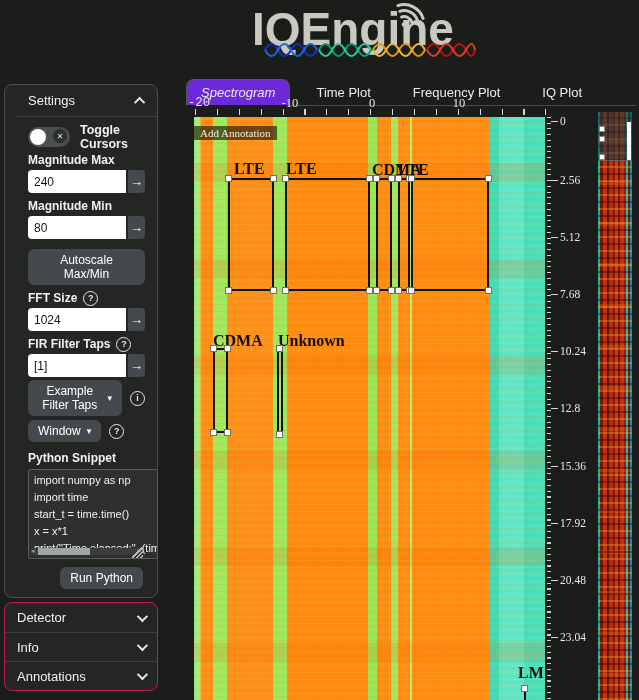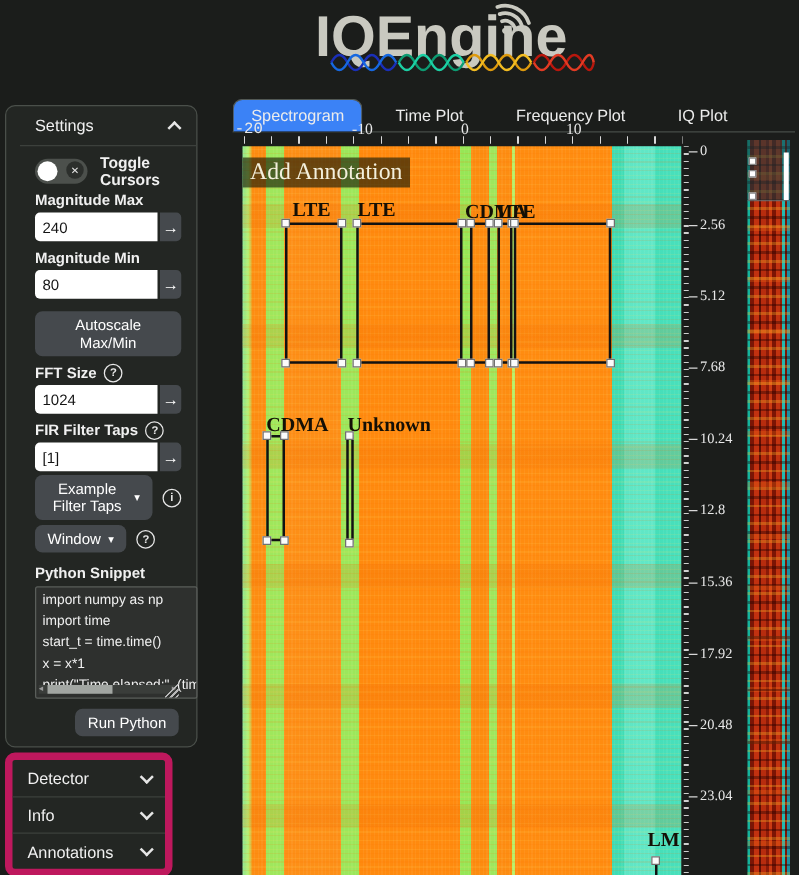--- a/index.html
+++ b/index.html
@@ -39,28 +39,28 @@
 
   .code-wrap { position:relative; width:116px; height:90px; margin-top:4px; }
   .code-area { width:130px; height:90px; background:#2e302e; border:1px solid #5a5e5a; border-radius:2px; color:#f0f0f0; font-size:11px; line-height:17px; font-family:"Liberation Sans",sans-serif; padding:2px 5px; white-space:pre; overflow:hidden; resize:none; }
   .h-scroll { position:absolute; left:3px; bottom:4px; width:110px; height:7px; background:#3a3d3a; }
   .h-thumb { position:absolute; left:7px; top:0; width:52px; height:7px; background:#a2a6a2; }
   .h-arrow { position:absolute; top:-1px; font-size:7px; color:#9a9a9a; }
   .grip { position:absolute; right:1px; bottom:1px; width:11px; height:11px; background:
       linear-gradient(135deg, transparent 0 45%, #b8b8b8 45% 55%, transparent 55% 65%, #b8b8b8 65% 75%, transparent 75% 85%, #b8b8b8 85% 95%, transparent 95%); }
   .run-wrap { text-align:right; margin-top:8px; padding-right:2px; }
 
-  .bottom-panels { position:absolute; left:4px; top:602px; width:134px; background:#232623; border:6px solid #be185d; border-radius:8px; }
+  .bottom-panels { position:absolute; left:4px; top:602px; width:154px; background:#232623; border:1px solid #be185d; border-radius:8px; }
   .panel-row { display:flex; justify-content:space-between; align-items:center; padding:6px 12px; font-size:13px; height:29px; }
   .panel-row + .panel-row { border-top:1px solid #3c403c; }
 
   
   .tabbar { position:absolute; left:186px; top:79px; width:450px; height:27px; border-bottom:1px solid #474c48; display:flex; align-items:flex-end; font-size:13px; color:#ececec; }
   .tab { padding:5px 16px; margin-right:10px; cursor:default; }
-  .tab.active { border:1px solid #525854; border-bottom:1px solid #1b1d1b; border-radius:8px 8px 0 0; background:#3b82f6; margin-bottom:-1px; padding:5px 14px; }
+  .tab.active { border:1px solid #525854; border-bottom:1px solid #1b1d1b; border-radius:8px 8px 0 0; background:#6d28d9; margin-bottom:-1px; padding:5px 14px;font-style:italic; }
 
   
   .xlab { position:absolute; top:96px; transform:translateX(-50%); font-family:"Liberation Serif",serif; font-size:12.5px; color:#e8e8e8; }
   .x-ticks { position:absolute; left:195px; top:109px; width:351px; height:6px;
       background:repeating-linear-gradient(90deg, #d8d8d8 0 1px, transparent 1px 21.9px); }
   .y-ticks { position:absolute; left:547px; top:117px; width:4px; height:583px;
       background:repeating-linear-gradient(180deg, #cfcfcf 0 1px, transparent 1px 5.75px); }
   .ylab { position:absolute; left:551px; transform:translateY(-50%); display:flex; align-items:center; font-family:"Liberation Serif",serif; font-size:11.5px; color:#e8e8e8; }
   .ylab::before { content:""; width:7px; height:1px; background:#d8d8d8; margin-right:2px; }
 
@@ -78,21 +78,21 @@
         #fd8f17 9.4%, #fd8f17 22.5%,
         #9ce75b 22.5%, #9ce75b 26.5%,
         #ff8a0e 26.5%, #ff8a0e 49.6%,
         #97e656 49.6%, #97e656 52.1%,
         #fc8c10 52.1%, #fc8c10 56.1%,
         #9ee75e 56.1%, #9ee75e 58.1%,
         #fd8d12 58.1%, #fd8d12 61.5%,
         #b9ee66 61.5%, #b9ee66 62.1%,
         #ff8c10 62.1%, #ff8c10 84.3%,
         #3fdcb4 84.3%, #49e0bc 100%); }
-  .add-ann { position:absolute; left:0px; top:9px; background:rgba(28,28,8,0.65); color:#f3efdc; font-family:"Liberation Serif",serif; font-size:19px; padding:1px 6px; }
+  .add-ann { position:absolute; left:0px; top:9px; background:rgba(28,28,8,0.65); color:#f3efdc; font-family:"Liberation Serif",serif; font-size:11px; padding:1px 6px; }
   .ann-label { position:absolute; font-family:"Liberation Serif",serif; font-weight:bold; font-size:16px; color:#141006; line-height:16px; }
   .ann-box { position:absolute; border:2px solid #121212; }
   .hd { position:absolute; width:7px; height:7px; background:#fbfbfb; border:1px solid #707070; }
   .hd.tl{left:-5px;top:-5px} .hd.tr{right:-5px;top:-5px} .hd.bl{left:-5px;bottom:-5px} .hd.br{right:-5px;bottom:-5px}
   .hd.tc{left:50%;top:-5px;margin-left:-4px} .hd.bc{left:50%;bottom:-5px;margin-left:-4px}
   .lm-line { position:absolute; width:2px; background:#121212; }
 
   
   .minimap { position:absolute; left:598px; top:112px; width:34px; height:588px;
     background:

